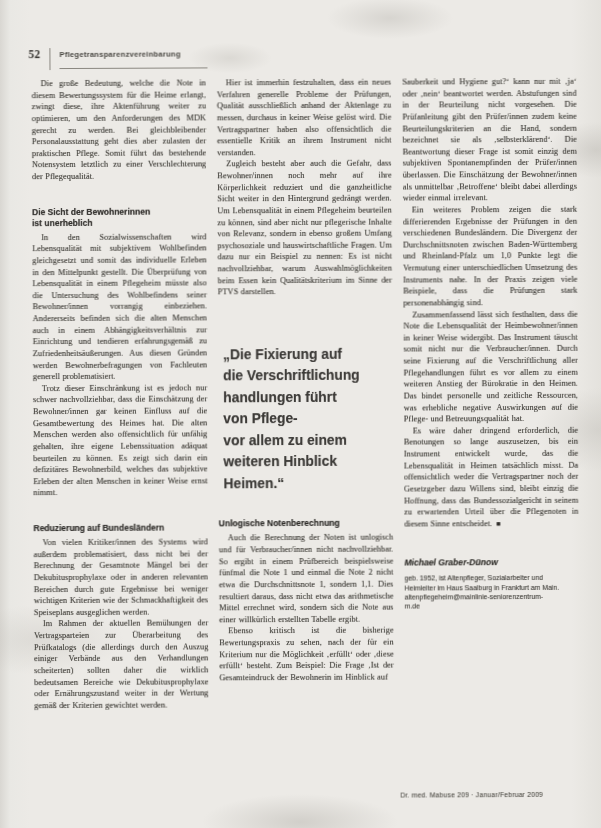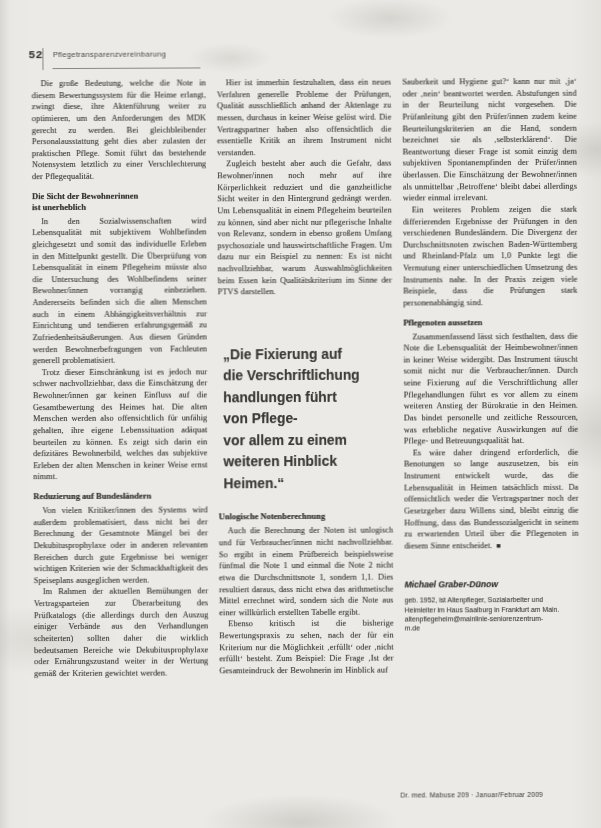--- a/index.html
+++ b/index.html
@@ -13,37 +13,37 @@
       radial-gradient(ellipse 120px 50px at 40px 640px, rgba(182,179,172,.28), rgba(0,0,0,0) 70%),
       radial-gradient(ellipse 140px 40px at 300px 822px, rgba(170,167,160,.40), rgba(0,0,0,0) 70%),
       linear-gradient(90deg, #d9d7d2 0px, #e9e8e4 10px, #eceae6 30px, #eceae6 571px, #e4e2dd 601px),
       #eceae6;
     font-family:"Liberation Serif", serif;
   }
   .page{position:absolute;inset:0;transform:rotate(-0.25deg);filter:blur(0.3px);}
 
   
   .hdr{position:absolute;left:30px;top:47px;display:flex;align-items:flex-start;}
-  .pagenum{font-family:Liberation Mono, monospace;font-weight:bold;font-size:11.5px;color:#35332f;
-    letter-spacing:.3px;text-align:center;}
+  .pagenum{font-family:Liberation Serif, serif;font-weight:bold;font-size:11.5px;color:#35332f;
+    padding-right:9px;letter-spacing:.3px;text-align:center;}
   .hdr-rule{width:1px;height:22px;background:#8a8780;margin-right:9px;}
   .section{font-family:"Liberation Sans",sans-serif;font-size:7.6px;color:#4a4843;letter-spacing:.25px;
-    padding-top:2px;border-bottom:.8px solid #8a8780;padding-bottom:9px;min-width:148px;}
+    padding-top:2px;border-bottom:.8px solid #8a8780;padding-bottom:9px;min-width:148px;font-weight:bold;}
 
   
   .cols{position:absolute;left:33px;top:77px;width:545px;display:flex;gap:11px;}
   .col{flex:1 1 0;min-width:0;}
 
   .body-p{margin:0;font-size:8.3px;line-height:11.62px;text-align:justify;color:#45433e;
     text-indent:9px;letter-spacing:.05px;word-spacing:.4px;
     text-shadow:0 0 .45px rgba(70,68,62,.55);}
   .body-p.no-indent{text-indent:0;}
 
-  .col-heading{font-family:Liberation Serif, serif;font-weight:bold;font-size:8.5px;
-    line-height:11px;color:#2e2c29;margin:8px 0 3px;white-space:pre-line;
+  .col-heading{font-family:Liberation Sans, sans-serif;font-weight:bold;font-size:8.5px;
+    line-height:11px;color:#2e2c29;margin:24px 0 3px;white-space:pre-line;
     text-shadow:0 0 .4px rgba(46,44,41,.5);}
 
   .pull-quote{margin:46px 0 17px;padding-left:5px;font-family:"Liberation Sans",sans-serif;
     font-weight:bold;font-size:13.8px;line-height:21.5px;color:#3c3a37;
     text-shadow:0 0 .5px rgba(60,58,55,.45);}
 
   .author-block{margin-top:27px;}
   .author-name{font-family:"Liberation Sans",sans-serif;font-weight:bold;font-style:italic;
     font-size:8.6px;color:#35332f;margin-bottom:6px;text-shadow:0 0 .4px rgba(53,51,47,.5);}
   .author-bio-line{font-family:"Liberation Sans",sans-serif;font-size:6.9px;line-height:9.2px;
@@ -84,26 +84,25 @@
           <div>„Die Fixierung auf</div>
           <div>die Verschriftlichung</div>
           <div>handlungen führt</div>
           <div>von Pflege-</div>
           <div>vor allem zu einem</div>
           <div>weiteren Hinblick</div>
           <div>Heimen.“</div>
         </div>
         <div class="col-heading">Unlogische Notenberechnung</div>
         <p class="body-p">Auch die Berechnung der Noten ist unlogisch und für Verbraucher/innen nicht nachvollziehbar. So ergibt in einem Prüfbereich beispielsweise fünfmal die Note 1 und einmal die Note 2 nicht etwa die Durchschnittsnote 1, sondern 1,1. Dies resultiert daraus, dass nicht etwa das arithmetische Mittel errechnet wird, sondern sich die Note aus einer willkürlich erstellten Tabelle ergibt.</p>
-        <p class="body-p">Ebenso kritisch ist die bisherige Bewertungspraxis zu sehen, nach der für ein Kriterium nur die Möglichkeit ‚erfüllt‘ oder ‚nicht erfüllt‘ besteht. Zum Beispiel: Die Frage ‚Ist der Gesamteindruck der Bewohnerin im Hinblick auf</p>
+        <p class="body-p">Ebenso kritisch ist die bisherige Bewertungspraxis zu sehen, nach der für ein Kriterium nur die Möglichkeit ‚erfüllt‘ oder ‚diese erfüllt‘ besteht. Zum Beispiel: Die Frage ‚Ist der Gesamteindruck der Bewohnerin im Hinblick auf</p>
       </div>
     <div class="col">
         <p class="body-p no-indent">Sauberkeit und Hygiene gut?‘ kann nur mit ‚ja‘ oder ‚nein‘ beantwortet werden. Abstufungen sind in der Beurteilung nicht vorgesehen. Die Prüfanleitung gibt den Prüfer/innen zudem keine Beurteilungskriterien an die Hand, sondern bezeichnet sie als ‚selbsterklärend‘. Die Beantwortung dieser Frage ist somit einzig dem subjektiven Spontanempfinden der Prüfer/innen überlassen. Die Einschätzung der Bewohner/innen als unmittelbar ‚Betroffene‘ bleibt dabei allerdings wieder einmal irrelevant.</p>
         <p class="body-p">Ein weiteres Problem zeigen die stark differierenden Ergebnisse der Prüfungen in den verschiedenen Bundesländern. Die Divergenz der Durchschnittsnoten zwischen Baden-Württemberg und Rheinland-Pfalz um 1,0 Punkte legt die Vermutung einer unterschiedlichen Umsetzung des Instruments nahe. In der Praxis zeigen viele Beispiele, dass die Prüfungen stark personenabhängig sind.</p>
-        <div class="col-heading">Pflegenoten aussetzen</div>
         <p class="body-p">Zusammenfassend lässt sich festhalten, dass die Note die Lebensqualität der Heimbewohner/innen in keiner Weise widergibt. Das Instrument täuscht somit nicht nur die Verbraucher/innen. Durch seine Fixierung auf die Verschriftlichung aller Pflegehandlungen führt es vor allem zu einem weiteren Anstieg der Bürokratie in den Heimen. Das bindet personelle und zeitliche Ressourcen, was erhebliche negative Auswirkungen auf die Pflege- und Betreuungsqualität hat.</p>
         <p class="body-p">Es wäre daher dringend erforderlich, die Benotungen so lange auszusetzen, bis ein Instrument entwickelt wurde, das die Lebensqualität in Heimen tatsächlich misst. Da offensichtlich weder die Vertragspartner noch der Gesetzgeber dazu Willens sind, bleibt einzig die Hoffnung, dass das Bundessozialgericht in seinem zu erwartenden Urteil über die Pflegenoten in diesem Sinne entscheidet.<span class="end-mark">■</span></p>
         <div class="author-block">
           <div class="author-name">Michael Graber-Dünow</div>
           <div class="author-bio-line">geb. 1952, ist Altenpfleger, Sozialarbeiter und</div>
           <div class="author-bio-line">Heimleiter im Haus Saalburg in Frankfurt am Main.</div>
           <div class="author-bio-line">altenpflegeheim@mainlinie-seniorenzentrum-</div>
           <div class="author-bio-line">m.de</div>
         </div>
       </div>

